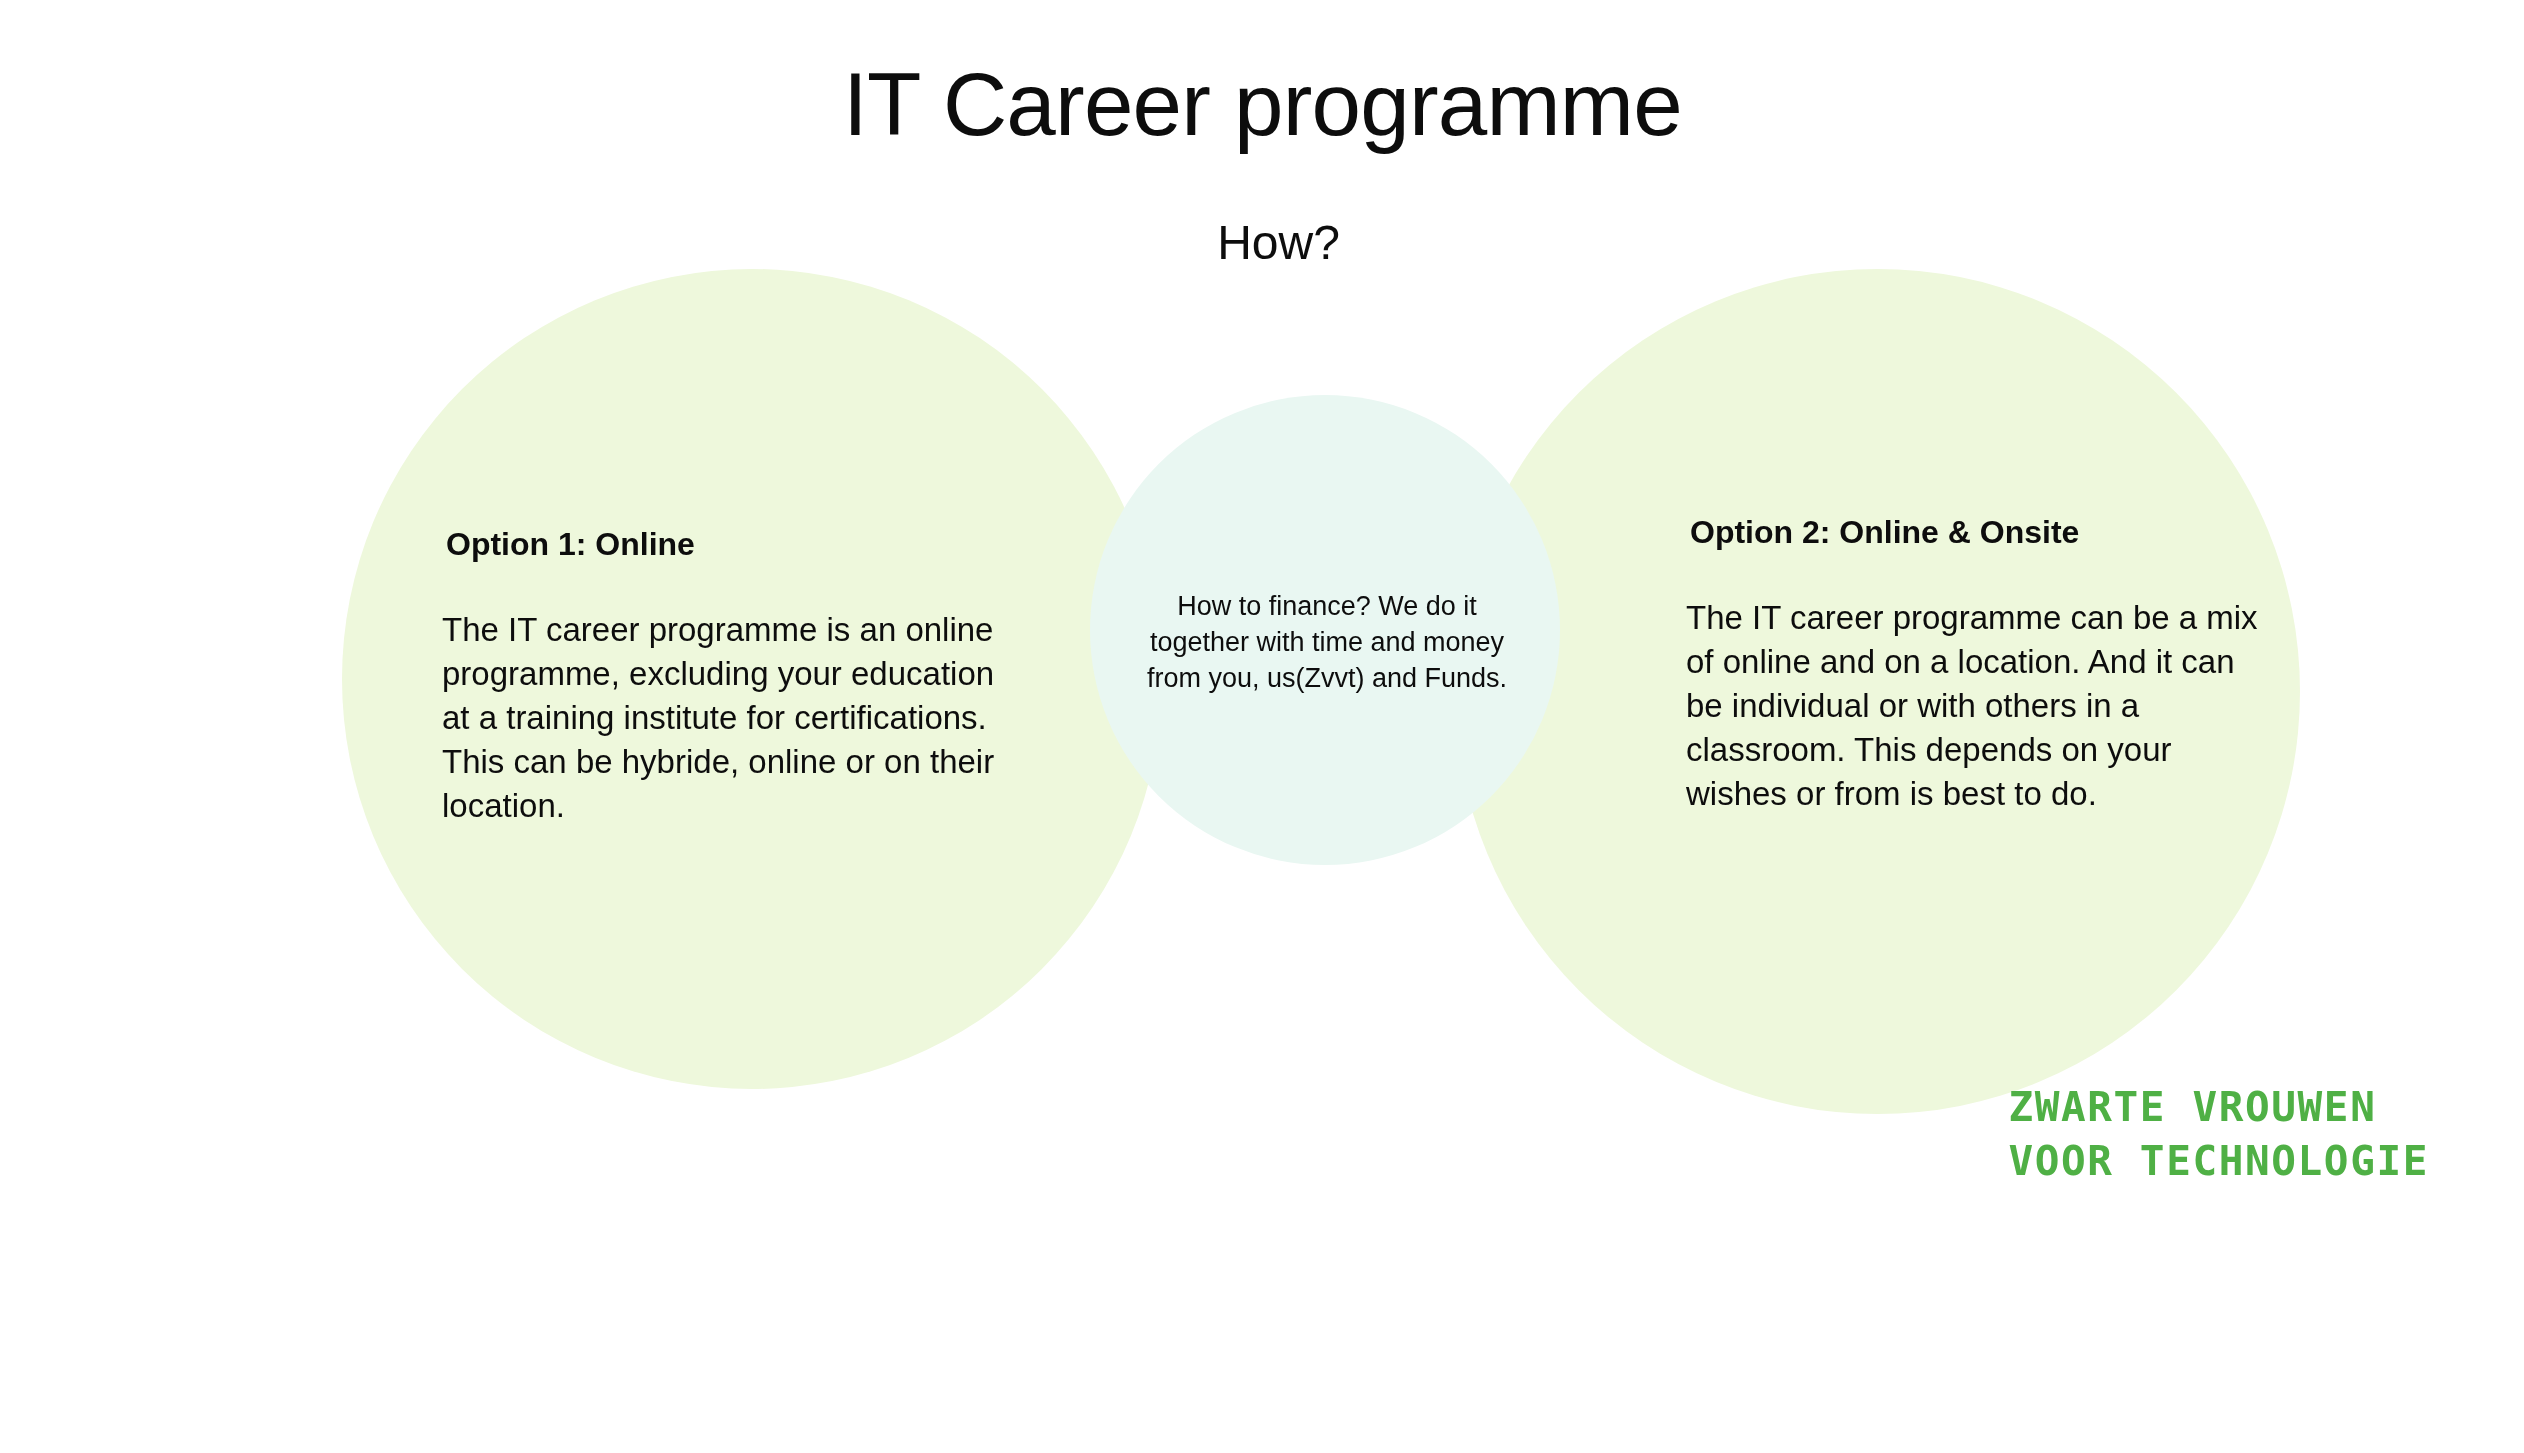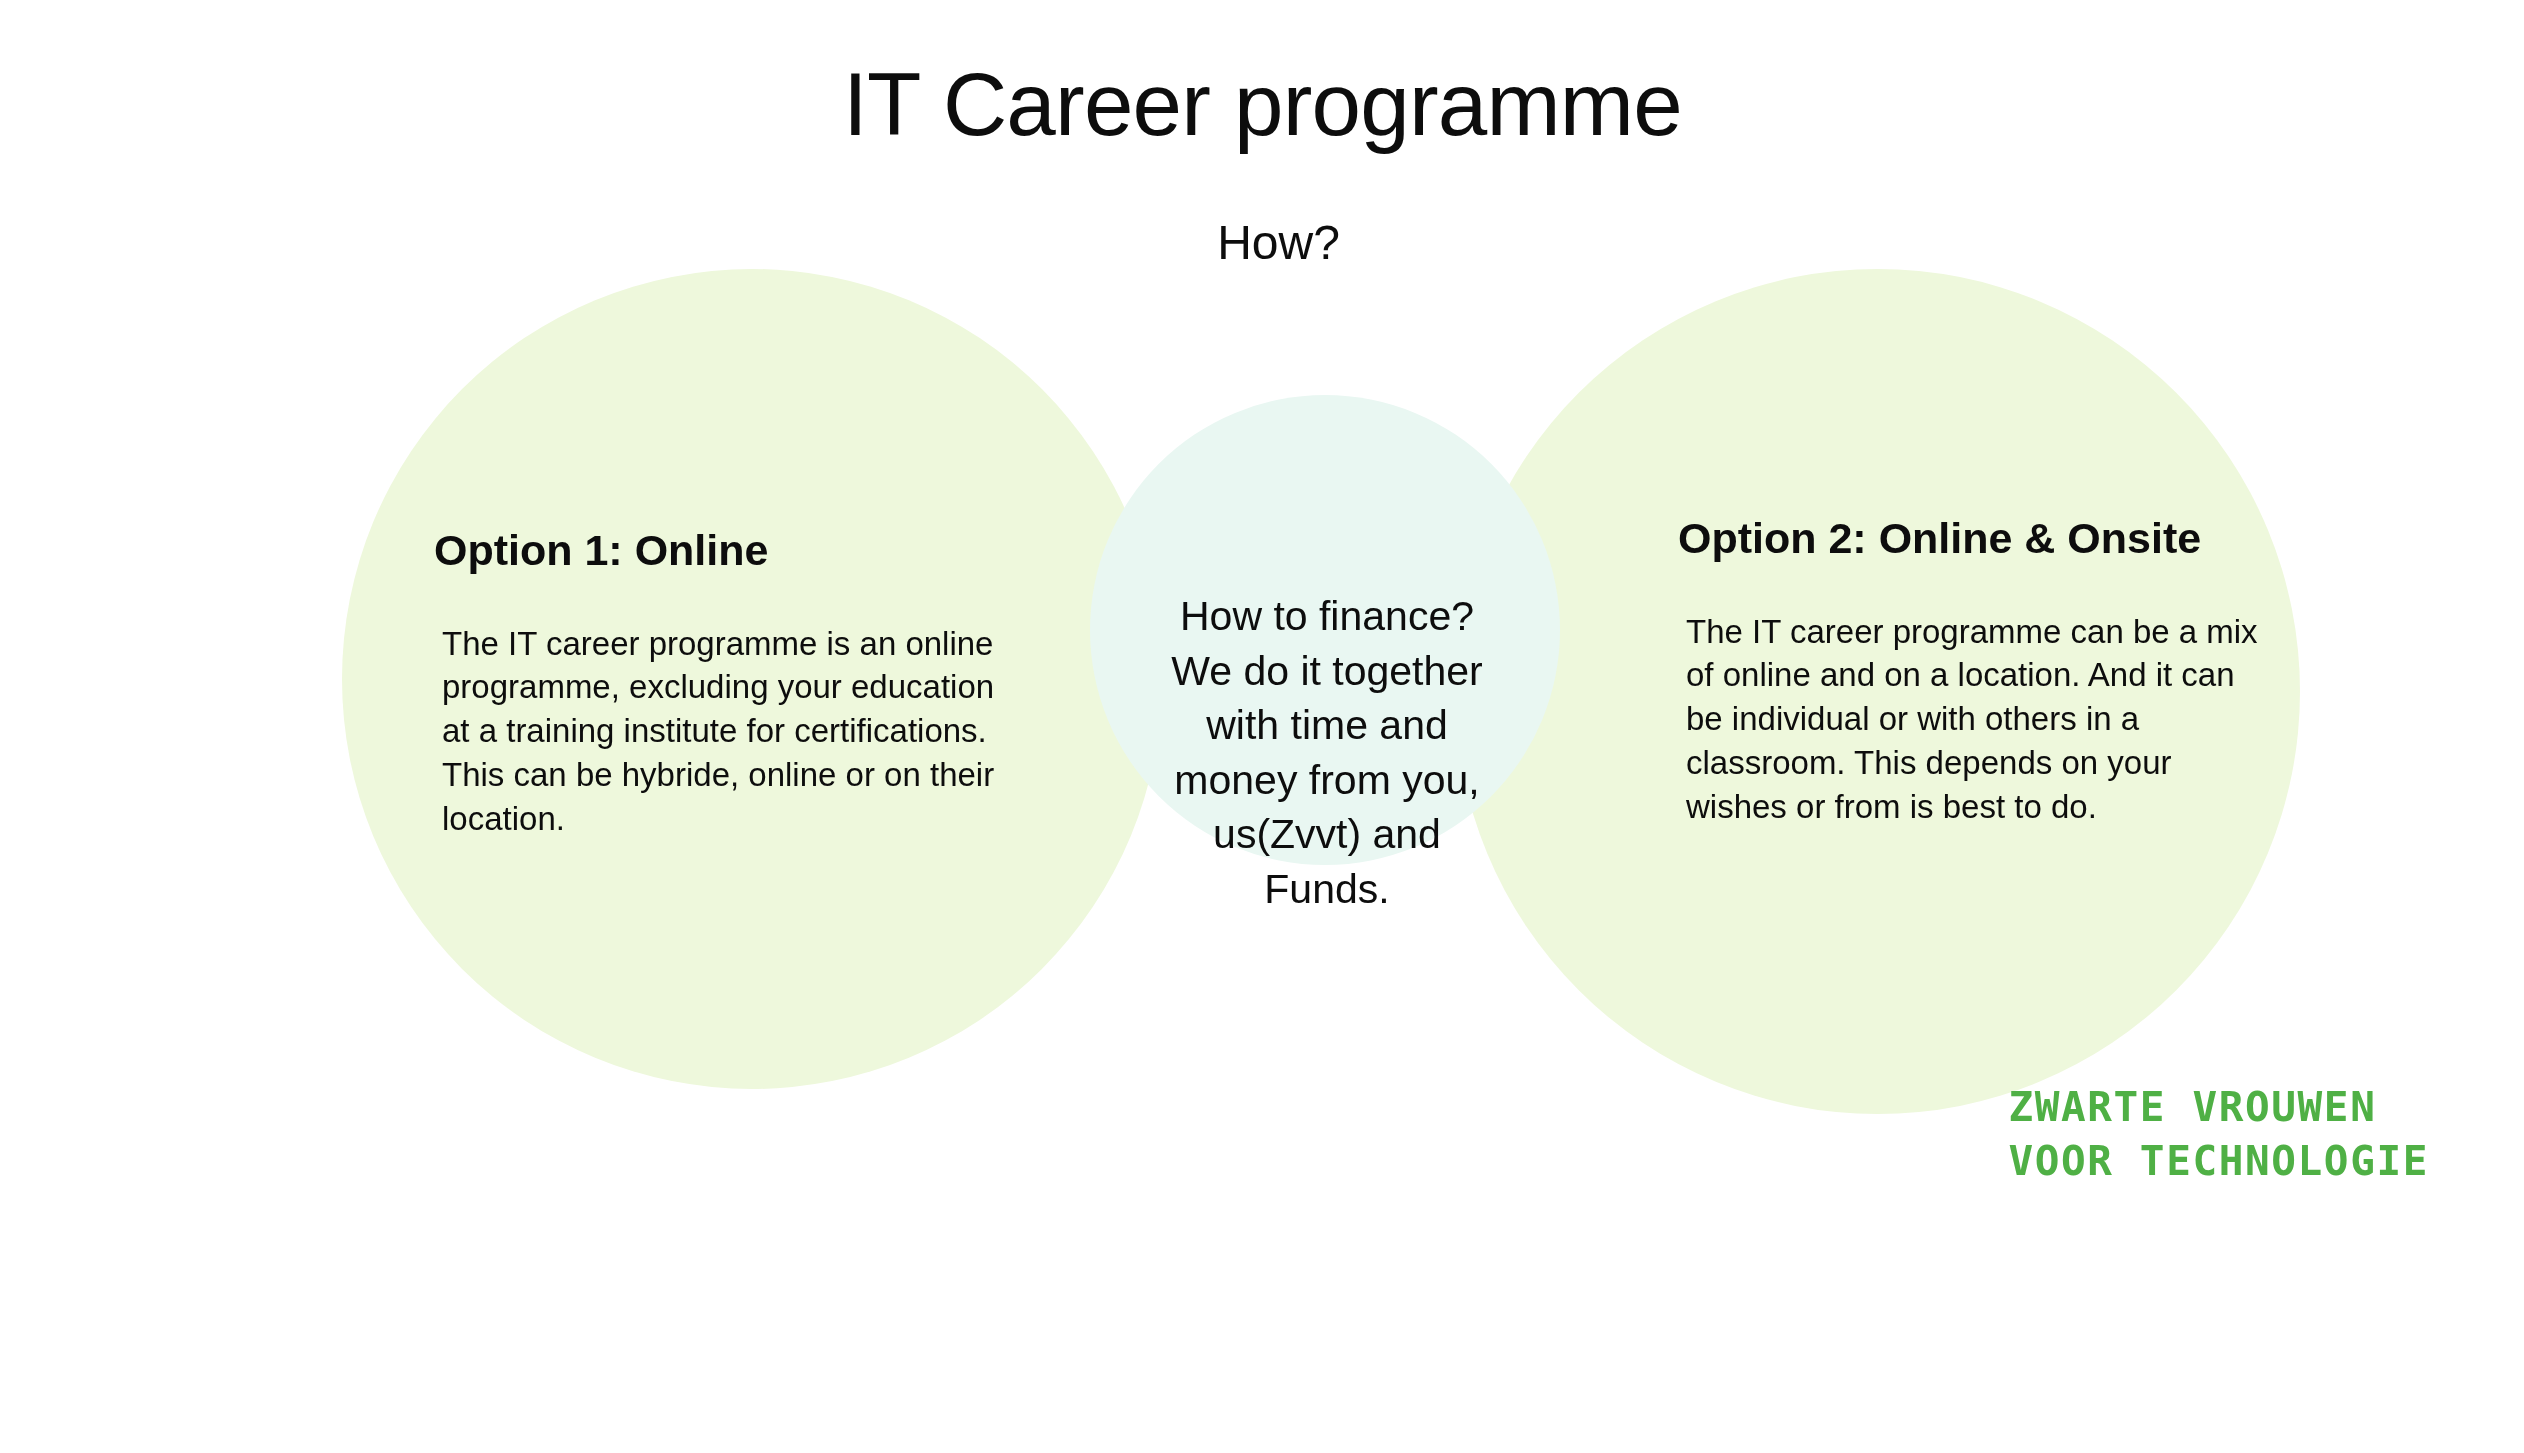--- a/index.html
+++ b/index.html
@@ -87,24 +87,24 @@
 
   .txt-right {
     position: absolute;
     left: 1678px;
     top: 513px;
     width: 605px;
     z-index: 5;
   }
 
   .opt-heading {
-    font-size: 43px;
+    font-size: 32px;
     font-weight: 700;
     color: #0d0d0d;
-    margin: 0 0 45px 0;
+    margin: 0 0 45px 12px;
     line-height: 1.2;
     white-space: nowrap;
   }
 
   .opt-body {
     font-size: 33px;
     font-weight: 400;
     color: #0d0d0d;
     line-height: 1.33;
     margin: 8px;
@@ -113,21 +113,21 @@
   .txt-center {
     position: absolute;
     left: 1146px;
     top: 589px;
     width: 362px;
     text-align: center;
     z-index: 6;
   }
 
   .center-body {
-    font-size: 41px;
+    font-size: 27px;
     font-weight: 400;
     color: #0d0d0d;
     line-height: 1.33;
     margin: 0;
   }
 
   .logo {
     position: absolute;
     right: 96px;
     bottom: 96px;

